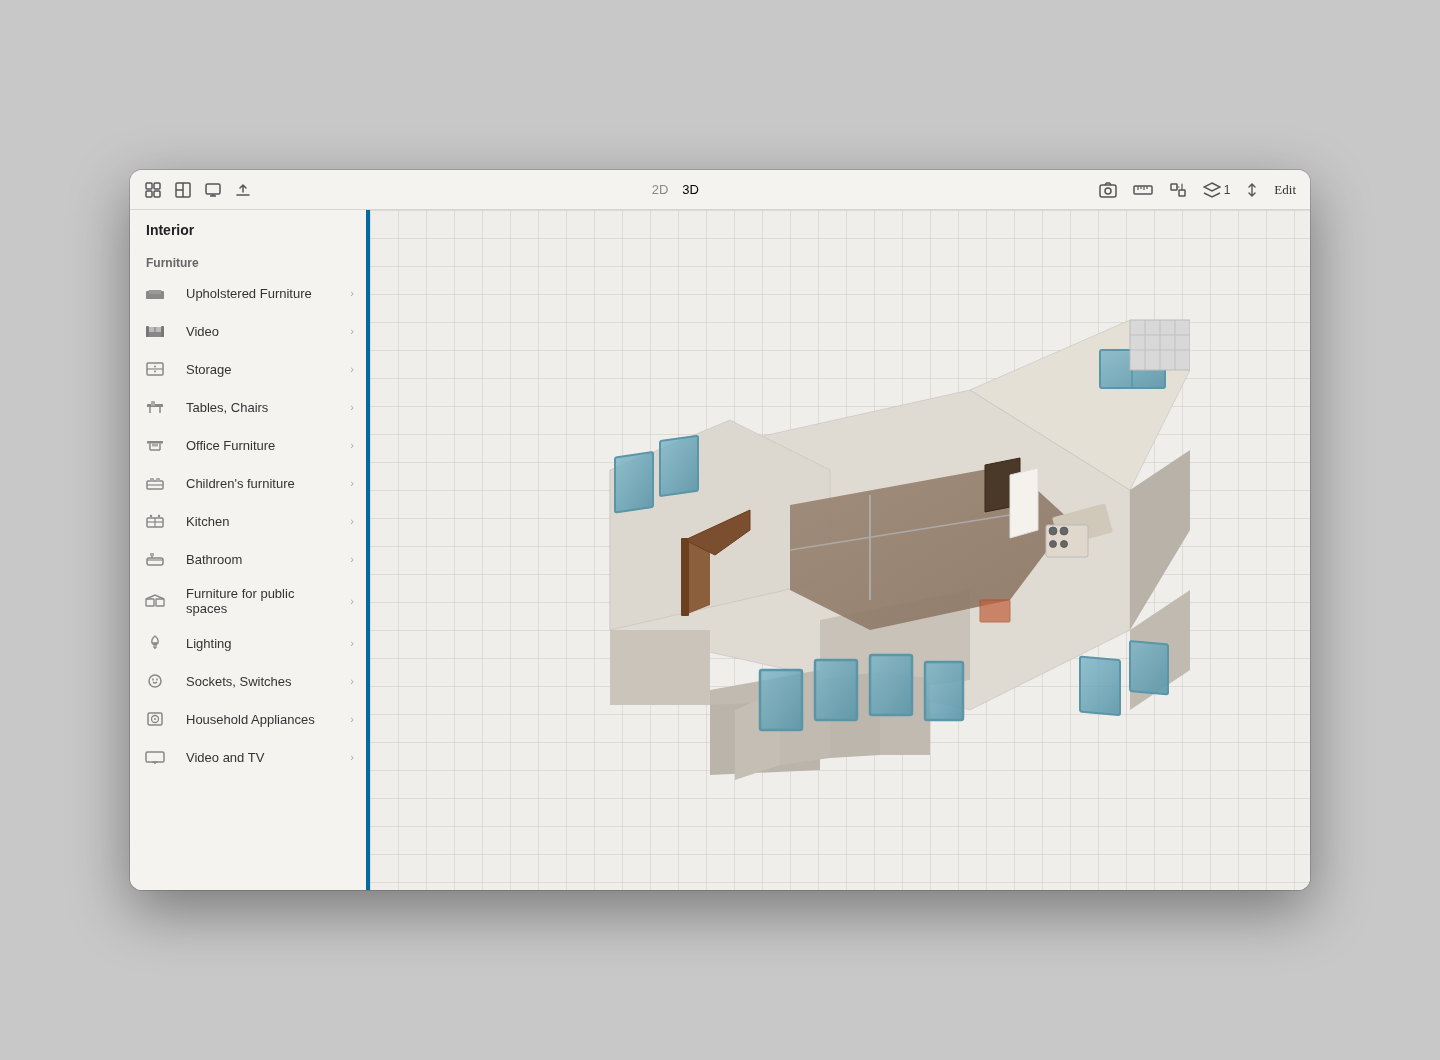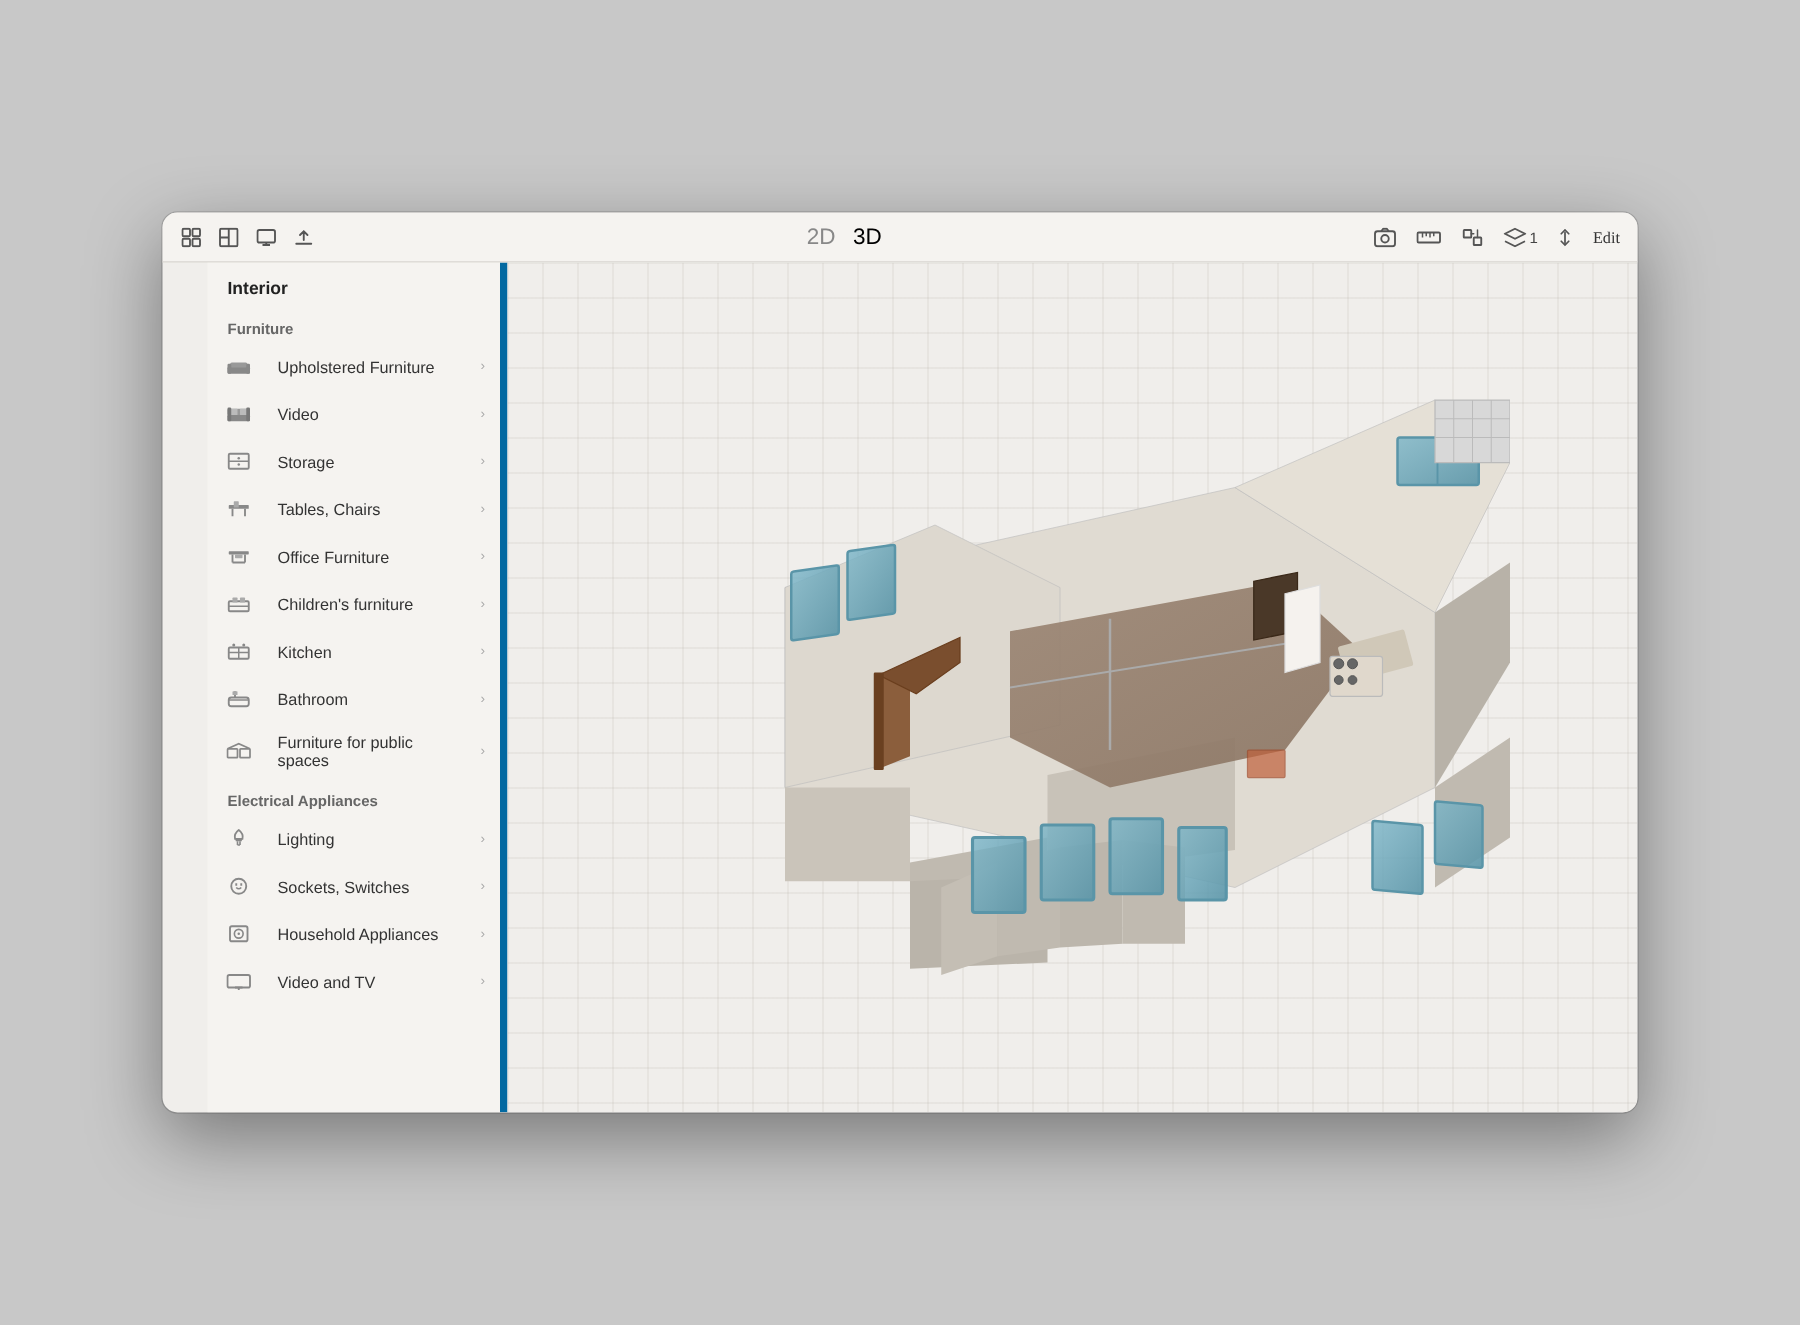--- a/index.html
+++ b/index.html
@@ -45,21 +45,21 @@
       justify-content: center;
       cursor: pointer;
     }
     .toolbar-spacer { flex: 1; }
     .toolbar-2d3d {
       display: flex;
       gap: 14px;
       align-items: center;
     }
     .toolbar-2d3d span {
-      font-size: 18px;
+      font-size: 13px;
       color: #888;
       cursor: pointer;
     }
     .toolbar-2d3d span.active {
       color: #000000;
       font-weight: 500;
     }
     .toolbar-right {
       display: flex;
       gap: 16px;
@@ -84,24 +84,23 @@
       font-family: Liberation Serif, serif;
     }
     .main-area {
       display: flex;
       flex: 1;
       overflow: hidden;
     }
     .sidebar {
       width: 240px;
       background: #f5f3f0;
-      border-right: 6px solid #0369a1;
+      border-right: 4px solid #0369a1;
       overflow-y: auto;
       flex-shrink: 0;
-      margin-left: 36px;
     }
     .sidebar::-webkit-scrollbar { width: 4px; }
     .sidebar::-webkit-scrollbar-thumb { background: #ccc; border-radius: 2px; }
     .sidebar-title {
       padding: 12px 16px 8px;
       font-size: 14px;
       font-weight: 600;
       color: #222;
     }
     .sidebar-section-label {
@@ -372,21 +371,20 @@
           <svg width="20" height="16" viewBox="0 0 20 16" fill="none">
             <rect x="1" y="6" width="8" height="7" rx="0.5" stroke="#888" stroke-width="1.4" fill="none"></rect>
             <rect x="11" y="6" width="8" height="7" rx="0.5" stroke="#888" stroke-width="1.4" fill="none"></rect>
             <path d="M1 6 L10 2 L19 6" stroke="#888" stroke-width="1.4" fill="none"></path>
           </svg>
         </div>
         <span class="sidebar-item-label">Furniture for public spaces</span>
         <span class="sidebar-item-chevron">›</span>
       </div>
 
-      <div class="sidebar-section-label">Electrical Appliances</div>
 
       <div class="sidebar-item">
         <div class="sidebar-item-icon">
           <svg width="20" height="16" viewBox="0 0 20 16" fill="none">
             <path d="M10 1 Q14 4 13 8 L7 8 Q6 4 10 1Z" stroke="#888" stroke-width="1.4" fill="none"></path>
             <rect x="7.5" y="8" width="5" height="2" rx="0.3" fill="#888"></rect>
             <line x1="9" y1="10" x2="9" y2="13" stroke="#888" stroke-width="1.3"></line>
             <line x1="11" y1="10" x2="11" y2="13" stroke="#888" stroke-width="1.3"></line>
             <line x1="9" y1="13" x2="11" y2="13" stroke="#888" stroke-width="1.3"></line>
           </svg>

